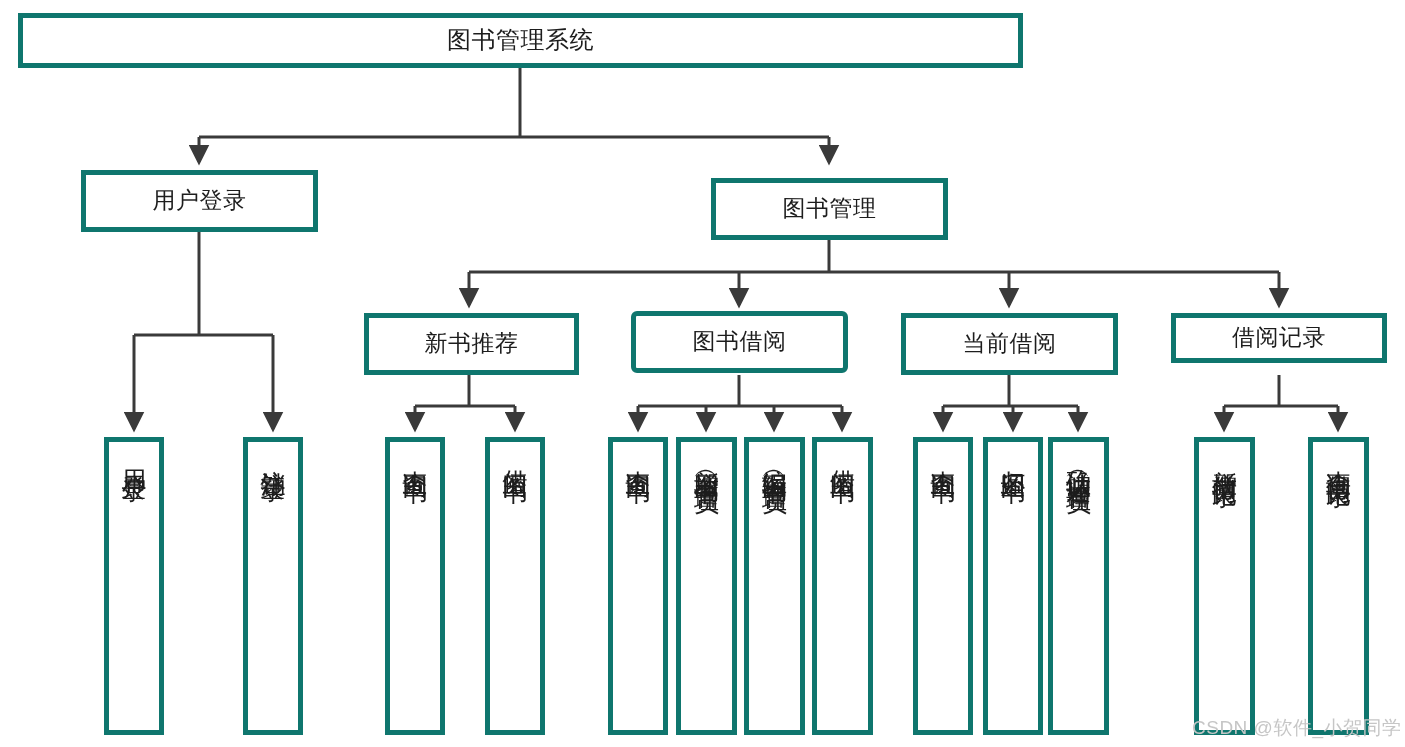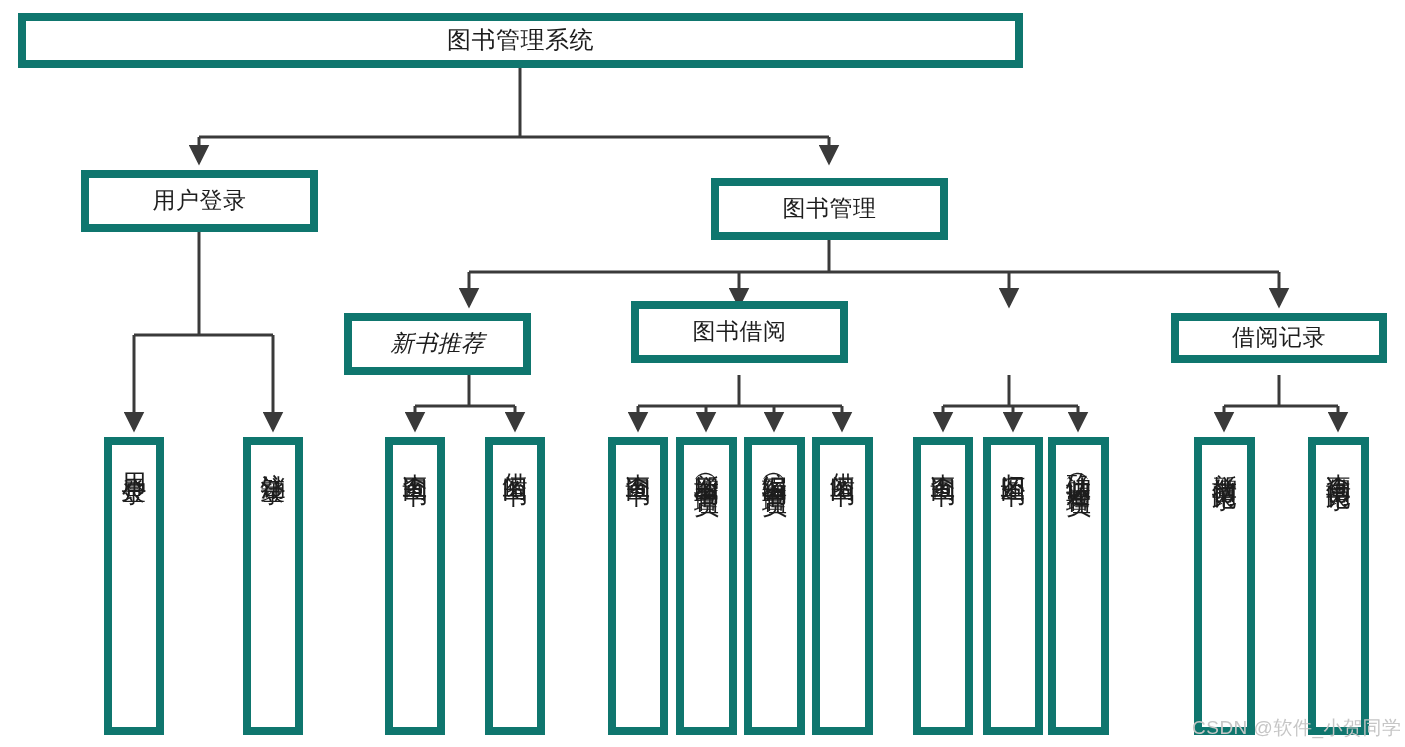--- a/index.html
+++ b/index.html
@@ -21,21 +21,21 @@
     position: absolute;
     left: 0;
     top: 0;
     width: 1405px;
     height: 747px;
   }
   .node {
     position: absolute;
     box-sizing: border-box;
     background: #ffffff;
-    border: 8px solid #0f766e;
+    border: 5px solid #0f766e;
     display: flex;
     align-items: center;
     justify-content: center;
     color: #1d1d1d;
   }
   .node .label {
     display: block;
     text-align: center;
     line-height: 1.12;
     white-space: pre;
@@ -127,25 +127,28 @@
     <span class="label">图书管理系统</span>
   </div>
 
   <div class="node node-horizontal" style="left:81px; top:170px; width:237px; height:62px;">
     <span class="label">用户登录</span>
   </div>
   <div class="node node-horizontal" style="left:711px; top:170px; width:237px; height:62px;margin-top:8px;">
     <span class="label">图书管理</span>
   </div>
 
-  <div class="node node-horizontal" style="left:344px; top:313px; width:187px; height:62px;font-style:italic;">
+  <div class="node node-horizontal" style="left:364px; top:313px; width:215px; height:62px;">
     <span class="label">新书推荐</span>
   </div>
-  <div class="node node-horizontal" style="left:631px; top:301px; width:217px; height:62px;">
+  <div class="node node-horizontal" style="left:631px; top:311px; width:217px; height:62px;border-radius:6px;">
     <span class="label">图书借阅</span>
+  </div>
+  <div class="node node-horizontal" style="left:901px; top:313px; width:217px; height:62px;">
+    <span class="label">当前借阅</span>
   </div>
   <div class="node node-horizontal" style="left:1171px; top:313px; width:216px; height:50px;">
     <span class="label">借阅记录</span>
   </div>
 
   <div class="node node-vertical" style="left:104px; top:437px; width:60px; height:298px;">
     <span class="label">用户登录</span>
   </div>
   <div class="node node-vertical" style="left:243px; top:437px; width:60px; height:298px;">
     <span class="label">注销登录</span>

